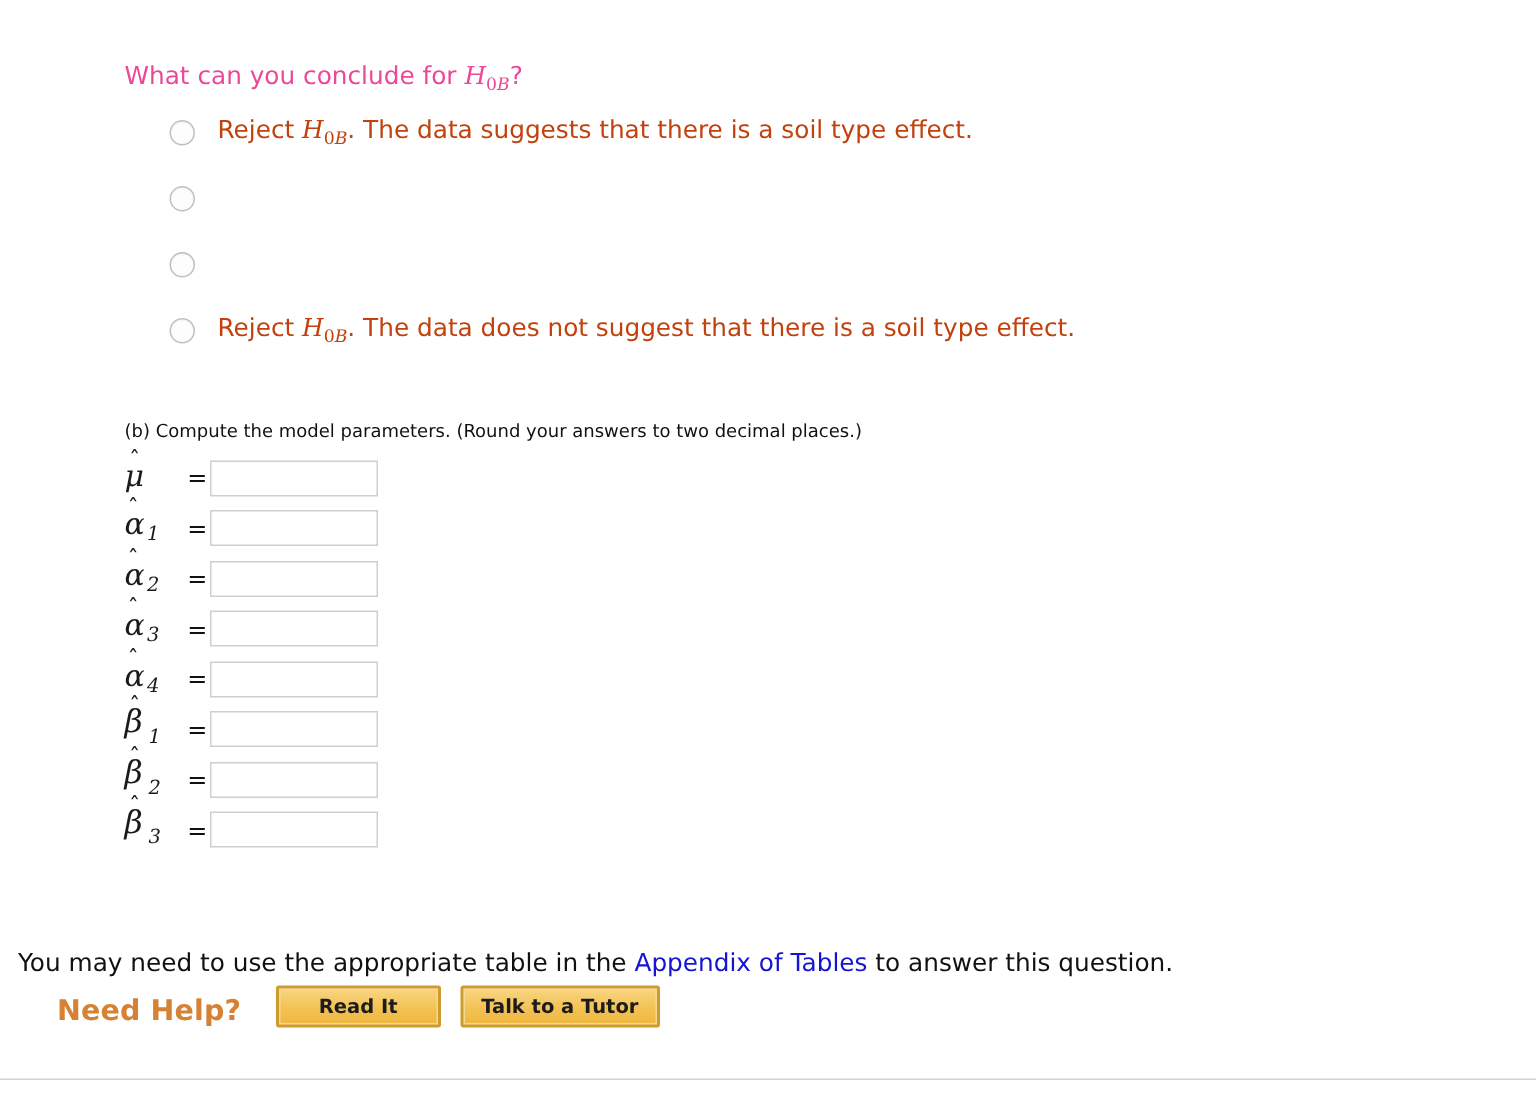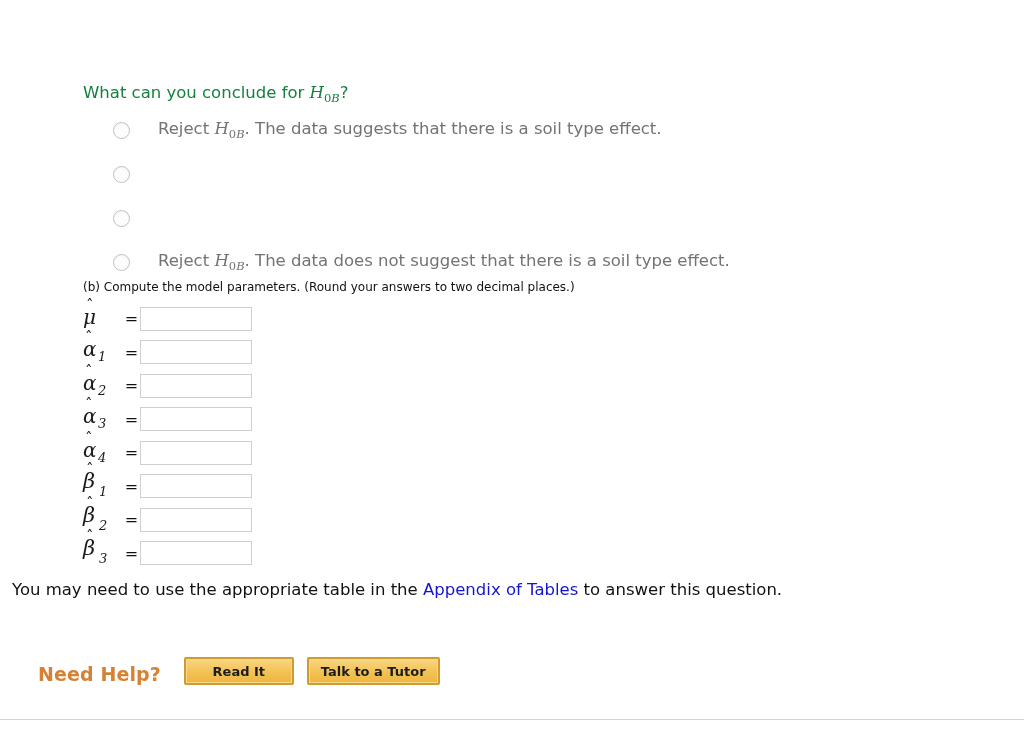--- a/index.html
+++ b/index.html
@@ -20,23 +20,22 @@
   
   .question-block {
     position: absolute;
     left: 83px;
     top: 40px;
     width: 900px;
   }
   .question-text {
     font-size: 16.5px;
     line-height: 1.3;
-    color: #15803d;
-    white-space: nowrap;
-    margin-top: 42px;
+    color: #ec4899;
+    white-space: nowrap;
   }
 
   .options {
     margin-top: 13px;
   }
   .option-row {
     display: flex;
     align-items: flex-start;
     height: 44px;
     padding-left: 30px;
@@ -48,22 +47,22 @@
     border-radius: 50%;
     background: #fdfdfd;
     box-shadow: inset 0 1px 1px rgba(0,0,0,0.04);
     flex: 0 0 auto;
     margin-top: 3px;
     cursor: pointer;
   }
   .option-label {
     font-size: 16.5px;
     line-height: 1.25;
-    color: #737373;
-    margin-left: 28px;
+    color: #c2410c;
+    margin-left: 15px;
     white-space: nowrap;
     cursor: pointer;
   }
 
   
   .mvar {
     font-family: "DejaVu Serif", "Liberation Serif", serif;
     font-style: italic;
     font-size: 16.5px;
   }
@@ -155,21 +154,21 @@
     font-size: 14px;
     padding: 0 4px;
     outline: none;
     color: #111;
   }
 
   
   .footnote {
     position: absolute;
     left: 12px;
-    top: 580px;
+    top: 632px;
     font-size: 16.5px;
     color: #111111;
     white-space: nowrap;
     text-align: right;
   }
   .footnote a, .footlink {
     color: #1414d2;
     text-decoration: none;
     cursor: pointer;
   }

